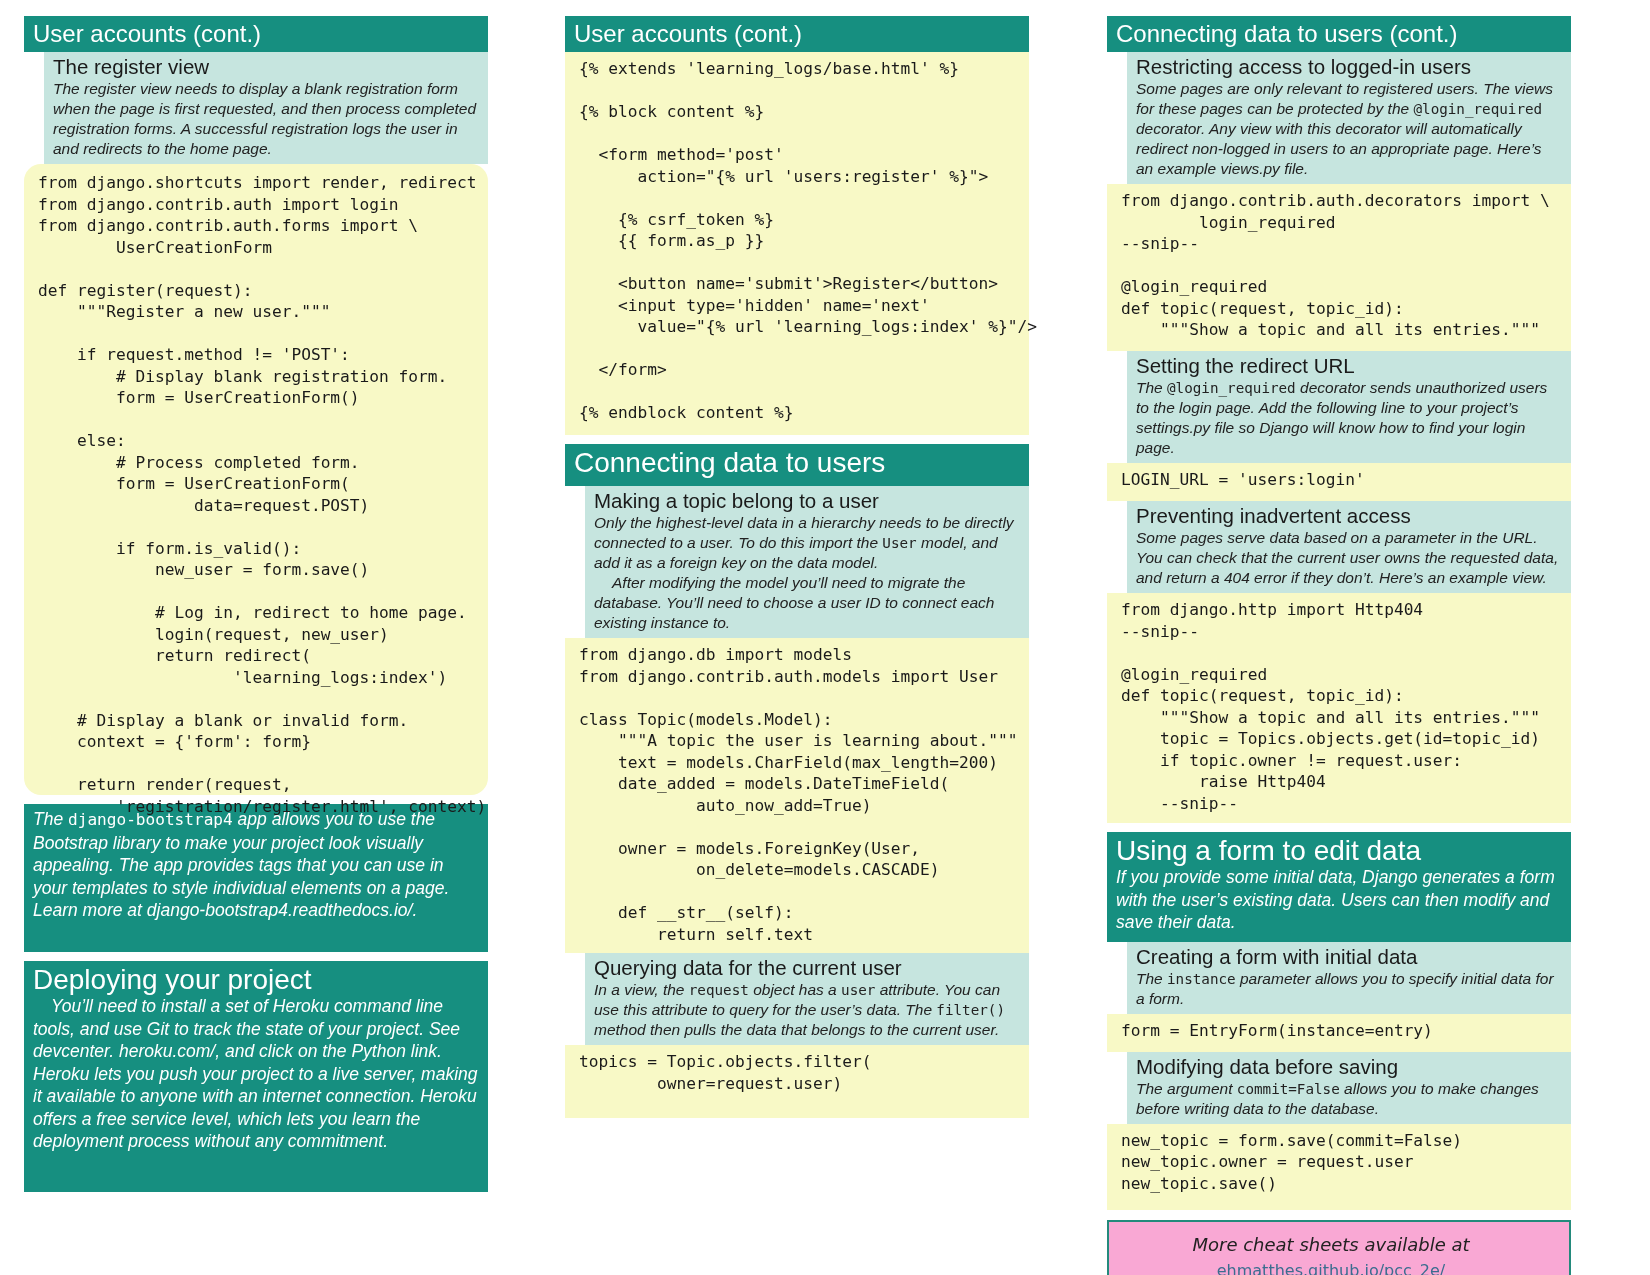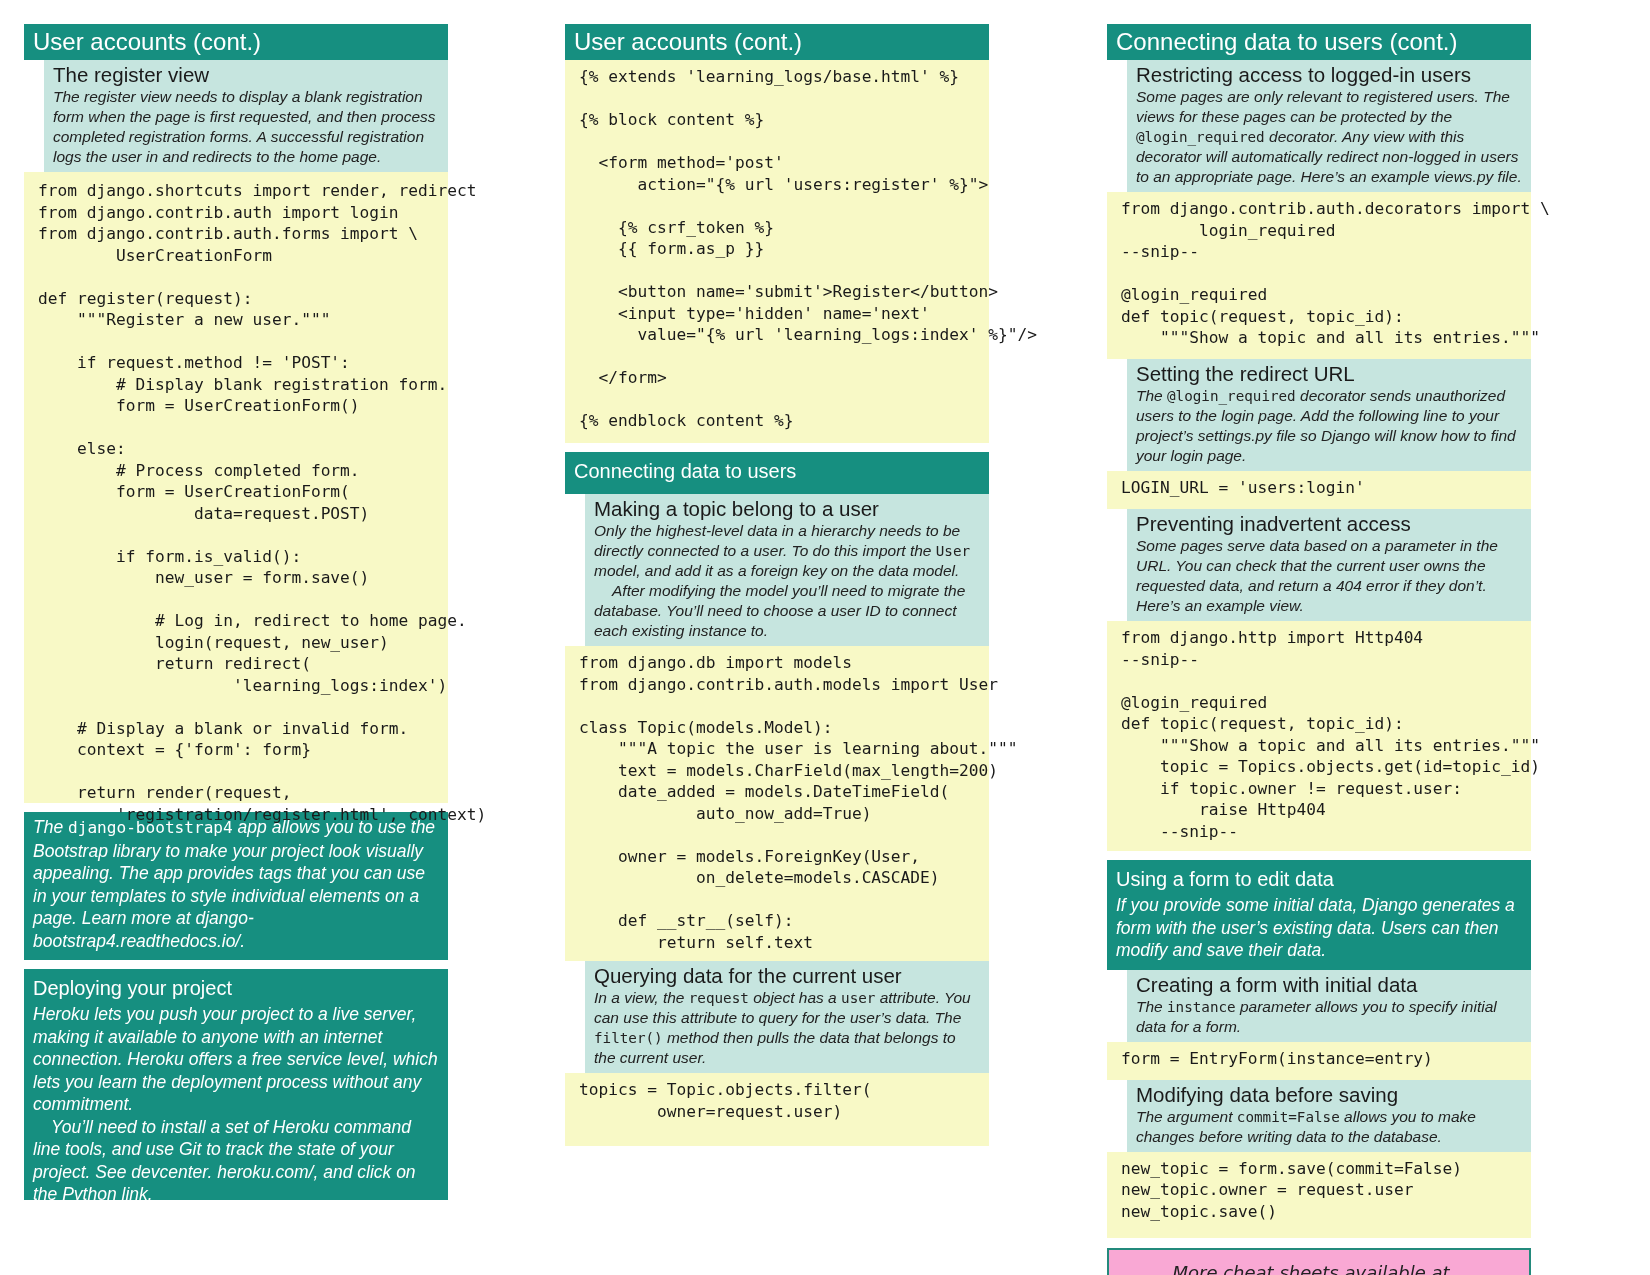--- a/index.html
+++ b/index.html
@@ -1,27 +1,27 @@
 <!DOCTYPE html>
 <html><head>
 <meta charset="utf-8">
 <style>
   * { box-sizing: border-box; margin: 0; padding: 0; }
   html, body { width: 1650px; height: 1275px; background: #ffffff; overflow: hidden; }
   body { position: relative; font-family: "Liberation Sans", sans-serif; color: #1a1a1a; }
-  .col { position: absolute; top: 24px; width: 424px; }
+  .col { position: absolute; top: 16px; width: 464px; }
   #col1 { left: 24px; }
   #col2 { left: 565px; }
   #col3 { left: 1107px; }
   .teal-head {
     background: #168f80; color: #ffffff;
     font-size: 24px; line-height: 28px; padding: 4px 9px 4px 9px;
   }
   .teal-block { background: #168f80; color: #ffffff; padding: 4px 9px 8px 9px; }
-  .teal-block .t-title { font-size: 20px; line-height: 30px; }
+  .teal-block .t-title { font-size: 28px; line-height: 30px; }
   .teal-block .t-body { font-style: italic; font-size: 17.5px; line-height: 22.5px; }
   .sub { background: #c6e5df; padding: 3px 9px 5px 9px; margin-left: 20px; }
   .sub .s-title { font-size: 20.5px; line-height: 24px; color: #1a1a1a; }
   .sub .s-body { font-style: italic; font-size: 15.5px; line-height: 20px; color: #222; }
   .code {
     background: #f8f9c6; padding: 6px 9px 8px 14px;
     font-family: "DejaVu Sans Mono", "Liberation Mono", monospace;
     font-size: 16.2px; line-height: 21.5px; color: #1a1a1a; white-space: pre;
   }
   .mono { font-family: "DejaVu Sans Mono", "Liberation Mono", monospace; font-style: normal; font-size: 0.92em; }
@@ -36,21 +36,21 @@
 </style>
 </head>
 <body>
 
 <div class="col" id="col1">
   <div class="teal-head">User accounts (cont.)</div>
   <div class="sub">
     <div class="s-title">The register view</div>
     <div class="s-body">The register view needs to display a blank registration form when the page is first requested, and then process completed registration forms. A successful registration logs the user in and redirects to the home page.</div>
   </div>
-  <div class="code" style="height:631px; padding-top:8px;">from django.shortcuts import render, redirect
+  <div class="code" style="height:631px; padding-top:8px;border-radius:17px;">from django.shortcuts import render, redirect
 from django.contrib.auth import login
 from django.contrib.auth.forms import \
         UserCreationForm
 
 def register(request):
     """Register a new user."""
 
     if request.method != 'POST':
         # Display blank registration form.
         form = UserCreationForm()
@@ -73,22 +73,22 @@
 
     return render(request,
         'registration/register.html', context)</div>
   <div class="gap"></div>
   <div class="teal-block" style="height:148px;">
     <div class="t-body"><span>The </span><span class="mono">django-bootstrap4</span><span> app allows you to use the Bootstrap library to make your project look visually appealing. The app provides tags that you can use in your templates to style individual elements on a page. Learn more at django-bootstrap4.readthedocs.io/.</span></div>
   </div>
   <div class="gap"></div>
   <div class="teal-block" style="height:231px;">
     <div class="t-title">Deploying your project</div>
+    <div class="t-body"><span class="indent"></span><span>You’ll need to install a set of Heroku command line tools, and use Git to track the state of your project. See devcenter. heroku.com/, and click on the Python link.</span></div>
     <div class="t-body">Heroku lets you push your project to a live server, making it available to anyone with an internet connection. Heroku offers a free service level, which lets you learn the deployment process without any commitment.</div>
-    <div class="t-body"><span class="indent"></span><span>You’ll need to install a set of Heroku command line tools, and use Git to track the state of your project. See devcenter. heroku.com/, and click on the Python link.</span></div>
   </div>
 </div>
 
 <div class="col" id="col2">
   <div class="teal-head">User accounts (cont.)</div>
   <div class="code" style="height:383px;">{% extends 'learning_logs/base.html' %}
 
 {% block content %}
 
   &lt;form method='post'

